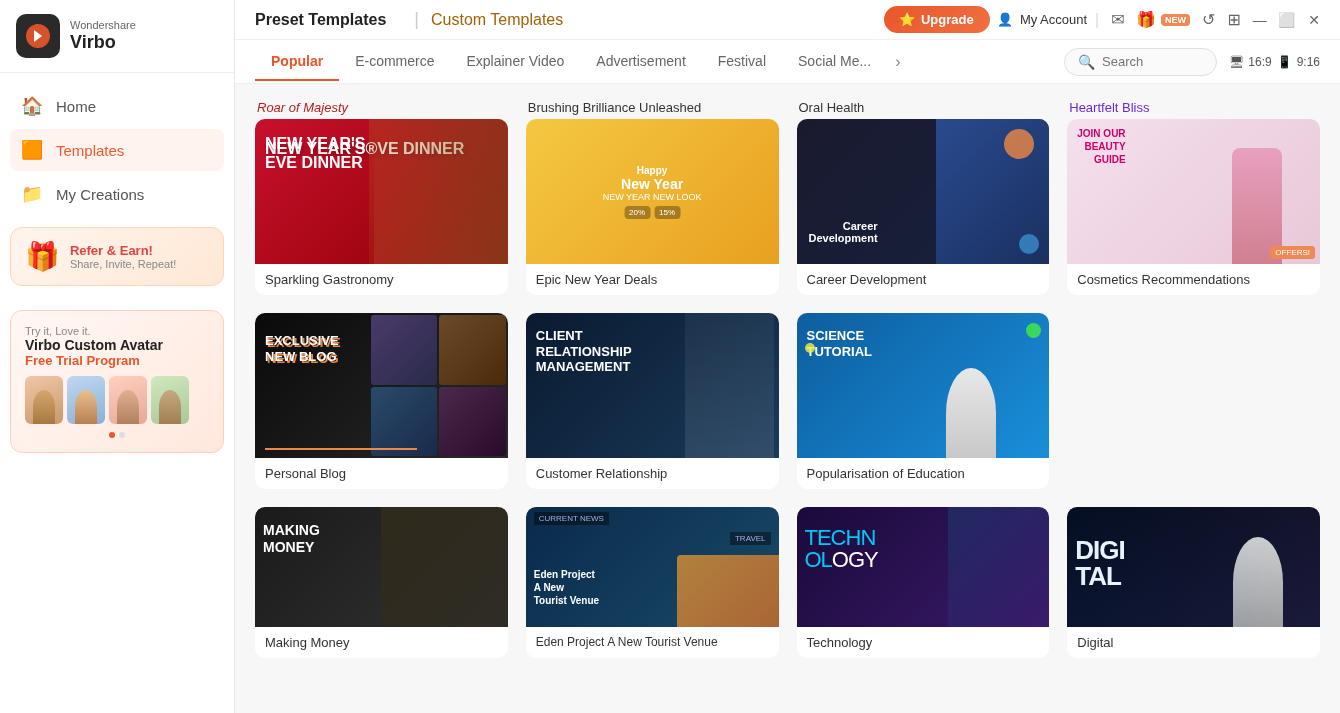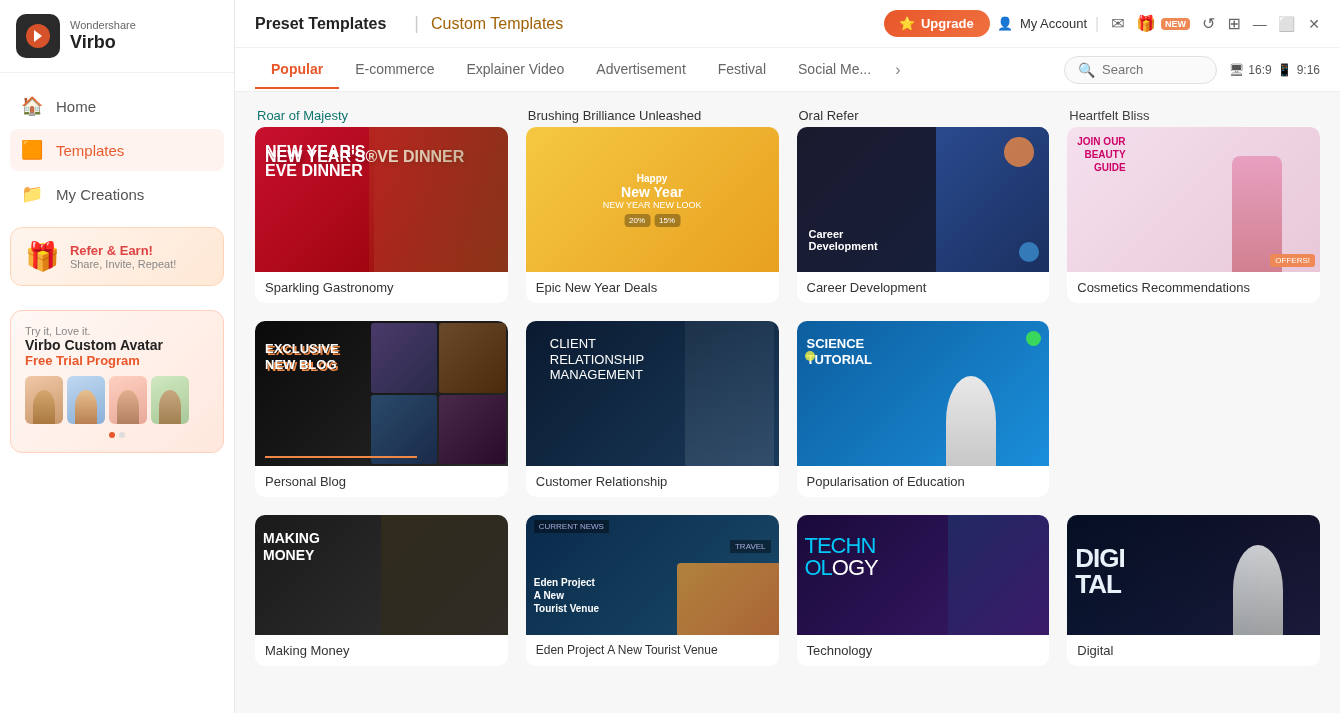--- a/index.html
+++ b/index.html
@@ -113,21 +113,21 @@
       overflow: hidden;
     }
 
     
     .titlebar {
       background: #fff;
       display: flex;
       align-items: center;
       justify-content: space-between;
       padding: 0 20px;
-      height: 48px;
+      height: 40px;
       border-bottom: 1px solid #f0f0f0;
     }
     .titlebar-left { display: flex; align-items: center; gap: 0; }
     .tab-btn {
       font-size: 16px;
       font-weight: 700;
       color: #222;
       padding: 6px 16px 6px 0;
       cursor: pointer;
       border: none;
@@ -263,20 +263,21 @@
       left: 10px;
       top: 20px;
       line-height: 1.3;
     }
 
     .thumb-epic {
       background: linear-gradient(135deg, #2a1a5e, #4a2090);
     }
     .thumb-career {
       background: linear-gradient(135deg, #1a1a2e, #16213e);
+      text-align: right;
     }
     .thumb-cosmetics {
       background: linear-gradient(135deg, #f8e0f0, #f0c0e0);
       text-align: right;
     }
     .thumb-blog {
       background: linear-gradient(135deg, #1a1a1a, #333);
     }
     .thumb-content {
       background: linear-gradient(135deg, #1e3a5f, #2d5a8e);
@@ -431,24 +432,24 @@
           <span>📱</span>
           <span>9:16</span>
         </button>
       </div>
     </div>
   </div>
 
   <div class="templates-area">
 
     <div style="display:grid;grid-template-columns:repeat(4,1fr);gap:18px;margin-bottom:4px;">
-      <div style="font-size:13px;color:#0f766e;padding:0 2px;">Roar of Majesty</div>
+      <div style="font-size:13px;color:#b91c1c;padding:0 2px;font-style:italic;">Roar of Majesty</div>
       <div style="font-size:13px;color:#333;padding:0 2px;">Brushing Brilliance Unleashed</div>
-      <div style="font-size:13px;color:#333;padding:0 2px;">Oral Refer</div>
-      <div style="font-size:13px;color:#404040;padding:0 2px;">Heartfelt Bliss</div>
+      <div style="font-size:13px;color:#333;padding:0 2px;">Oral Health</div>
+      <div style="font-size:13px;color:#6d28d9;padding:0 2px;">Heartfelt Bliss</div>
     </div>
 
     <div class="templates-grid">
 
       <div class="template-card">
         <div class="template-thumb thumb-sparkling">
           <div style="position:absolute;left:10px;top:15px;color:#fff;font-size:16px;font-weight:900;line-height:1.2;text-transform:uppercase;">
             NEW YEAR'S<br>EVE DINNER
           </div>
           <div style="position:absolute;right:0;top:0;bottom:0;width:55%;background:linear-gradient(135deg,rgba(180,100,30,0.3),transparent);overflow:hidden;">
@@ -511,21 +512,21 @@
             <div style="background:linear-gradient(135deg,#4a2a4a,#2a0a2a);border-radius:3px;"></div>
           </div>
           <div style="position:absolute;bottom:8px;left:10px;width:60%;height:2px;background:#e84;"></div>
         </div>
         <div class="template-label">Personal Blog</div>
       </div>
 
 
       <div class="template-card">
         <div class="template-thumb thumb-customer" style="background:linear-gradient(135deg,#0a1a30,#1a3a5a);">
-          <div style="position:absolute;left:24px;top:15px;color:#fff;font-size:13px;font-weight:400;line-height:1.2;text-transform:uppercase;">
+          <div style="position:absolute;left:10px;top:15px;color:#fff;font-size:13px;font-weight:700;line-height:1.2;text-transform:uppercase;">
             CLIENT<br>RELATIONSHIP<br>MANAGEMENT
           </div>
           <div style="position:absolute;right:5px;top:0;bottom:0;width:35%;background:linear-gradient(180deg,rgba(255,255,255,0.05),rgba(255,255,255,0.1));"></div>
         </div>
         <div class="template-label">Customer Relationship</div>
       </div>
 
       <div class="template-card">
         <div class="template-thumb thumb-popular" style="background:linear-gradient(135deg,#0d5e9e,#1a8eda);">
           <div style="position:absolute;left:10px;top:15px;color:#fff;font-size:13px;font-weight:900;line-height:1.2;text-transform:uppercase;">

